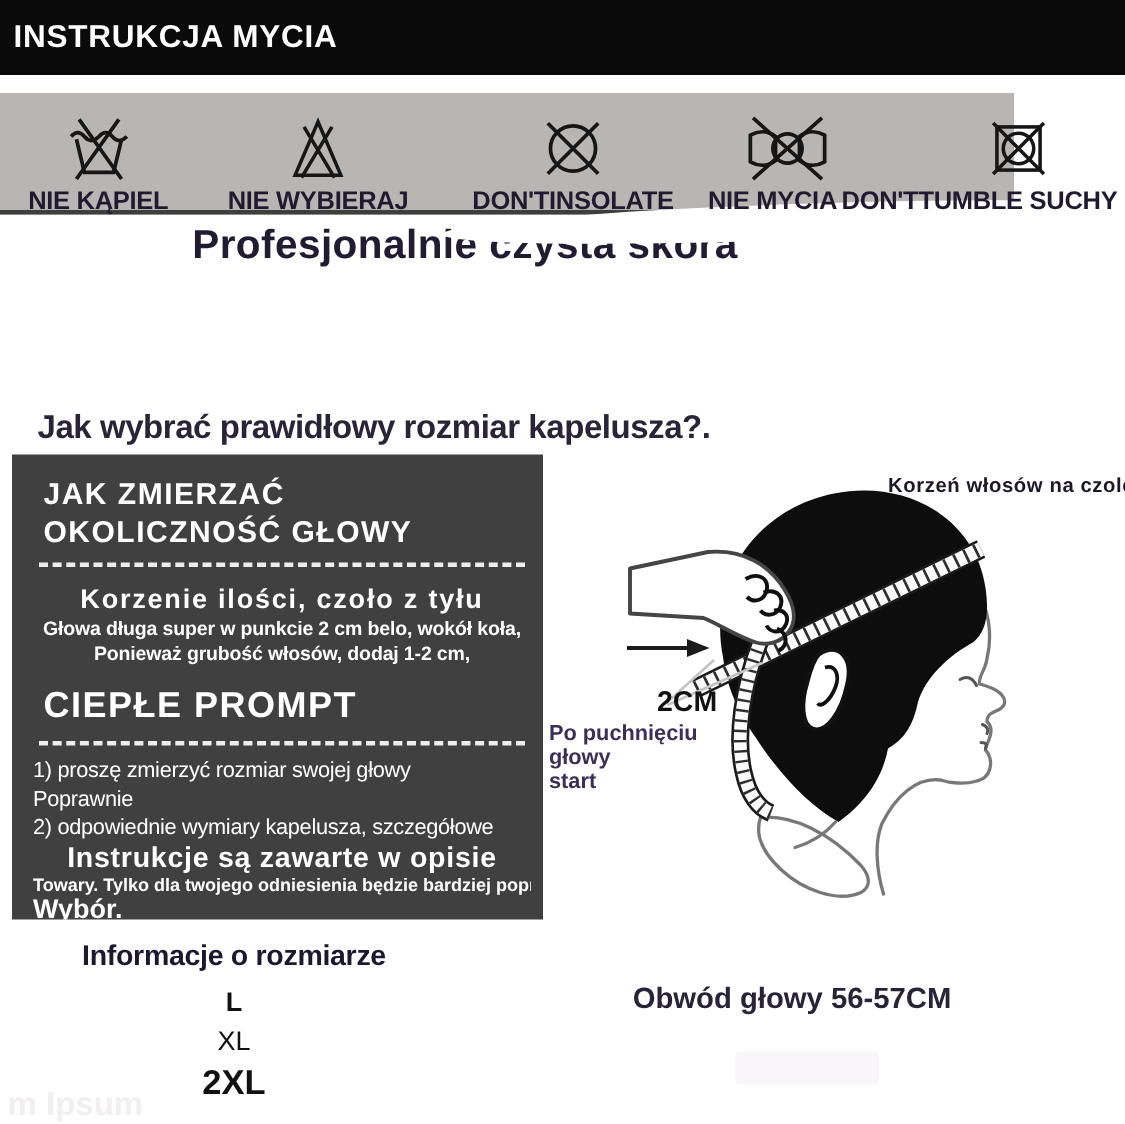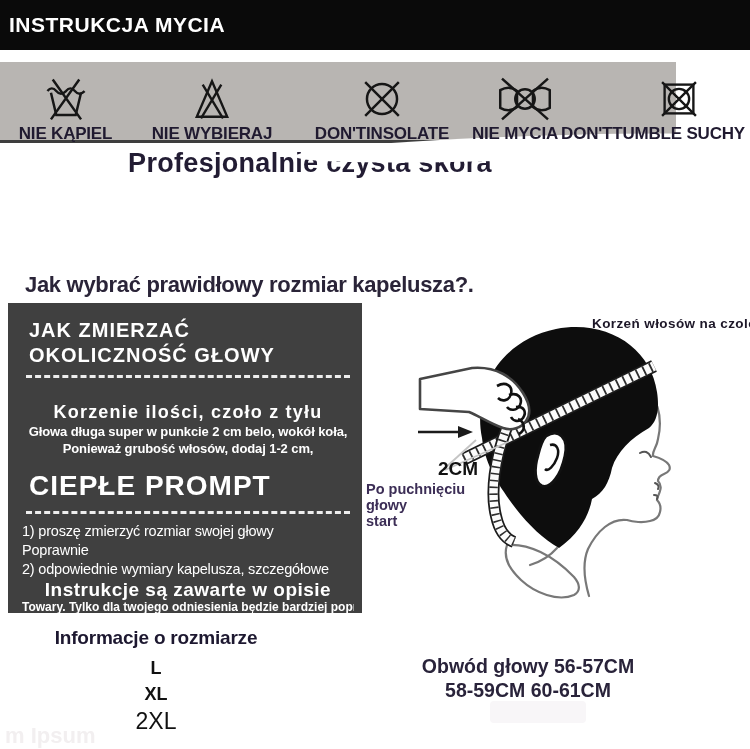--- a/index.html
+++ b/index.html
@@ -33,46 +33,46 @@
   .heading-main{position:absolute;left:30px;top:148px;width:560px;text-align:center;
                 font-size:27px;font-weight:700;color:#221c33;letter-spacing:0.3px;}
   .heading-question{position:absolute;left:9px;top:256px;font-size:22px;font-weight:700;
                     color:#2a2438;letter-spacing:-0.3px;white-space:nowrap;}
 
   
   .measure-box{position:absolute;left:8px;top:303px;width:354px;height:310px;background:#404040;
                color:#ffffff;overflow:hidden;box-sizing:border-box;padding:15px 8px 0 14px;}
   .mb-title{font-size:20px;line-height:25px;font-weight:700;letter-spacing:1px;margin-left:7px;}
   .mb-dash{border-top:3px dashed #ededed;margin:7px 4px 0 4px;}
-  .mb-intro-head{margin-top:24px;text-align:center;font-size:18px;font-weight:700;letter-spacing:1.2px;}
+  .mb-intro-head{margin-top:11px;text-align:center;font-size:18px;font-weight:700;letter-spacing:1.2px;}
   .mb-intro-line{text-align:center;font-size:13px;line-height:17px;font-weight:700;
                  letter-spacing:-0.1px;white-space:nowrap;}
-  .mb-prompt{margin-top:13px;margin-left:7px;font-size:28px;font-weight:700;letter-spacing:1px;}
+  .mb-prompt{margin-top:13px;margin-left:7px;font-size:24px;font-weight:700;letter-spacing:1px;}
   .mb-dash2{border-top:3px dashed #ededed;margin:9px 4px 0 4px;}
   .mb-step{font-size:14.5px;line-height:19px;font-weight:400;letter-spacing:-0.2px;white-space:nowrap;}
   .mb-step-first{margin-top:8px;}
   .mb-highlight{text-align:center;font-size:19px;line-height:21px;font-weight:700;letter-spacing:0.5px;}
   .mb-note{font-size:12px;line-height:14px;font-weight:700;white-space:nowrap;overflow:hidden;}
   .mb-note2{font-size:18px;line-height:19px;font-weight:700;}
 
   
   .illustration{position:absolute;left:360px;top:300px;width:390px;height:340px;}
   .illustration svg{position:absolute;left:0;top:0;}
   .lbl-hair-root{position:absolute;left:232px;top:16px;font-size:13.5px;font-weight:700;
                  color:#1d1728;letter-spacing:0.4px;white-space:nowrap;}
   .lbl-2cm{position:absolute;left:78px;top:158px;font-size:19px;font-weight:700;color:#111111;}
   .lbl-start{position:absolute;left:6px;top:181px;width:140px;font-size:14.5px;line-height:16px;
              font-weight:700;color:#3c2e56;}
 
   
   .sizes{position:absolute;left:36px;top:627px;width:240px;text-align:center;}
   .sizes .s-title{font-size:19px;font-weight:700;color:#1d1830;letter-spacing:-0.2px;}
   .sizes .s-l{margin-top:9px;font-size:18px;font-weight:700;color:#111;}
-  .sizes .s-xl{margin-top:5px;font-size:18px;font-weight:700;color:#111;}
-  .sizes .s-2xl{margin-top:3px;font-size:23px;font-weight:400;color:#111;}
+  .sizes .s-xl{margin-top:5px;font-size:18px;font-weight:400;color:#111;}
+  .sizes .s-2xl{margin-top:3px;font-size:23px;font-weight:700;color:#111;}
   .circumference{position:absolute;left:412px;top:654px;width:232px;text-align:center;
                  font-size:19.5px;line-height:24px;font-weight:700;color:#29233a;}
   .faint-blob{position:absolute;left:490px;top:701px;width:96px;height:22px;background:#f8f6f8;
               border-radius:4px;}
 
   
   .watermark{position:absolute;left:5px;top:723px;font-size:22px;font-weight:700;color:#f2eff0;}
 </style>
 </head>
 <body>
@@ -219,19 +219,18 @@
 
   <section class="sizes">
     <div class="s-title">Informacje o rozmiarze</div>
     <div class="s-l">L</div>
     <div class="s-xl">XL</div>
     <div class="s-2xl">2XL</div>
   </section>
 
   <div class="circumference">
     <div>Obwód głowy 56-57CM</div>
-    <div>58-59CM 60-61CM</div>
   </div>
   <div class="faint-blob"></div>
 
   <div class="watermark">m Ipsum</div>
 
 </div>
 
 </body></html>

